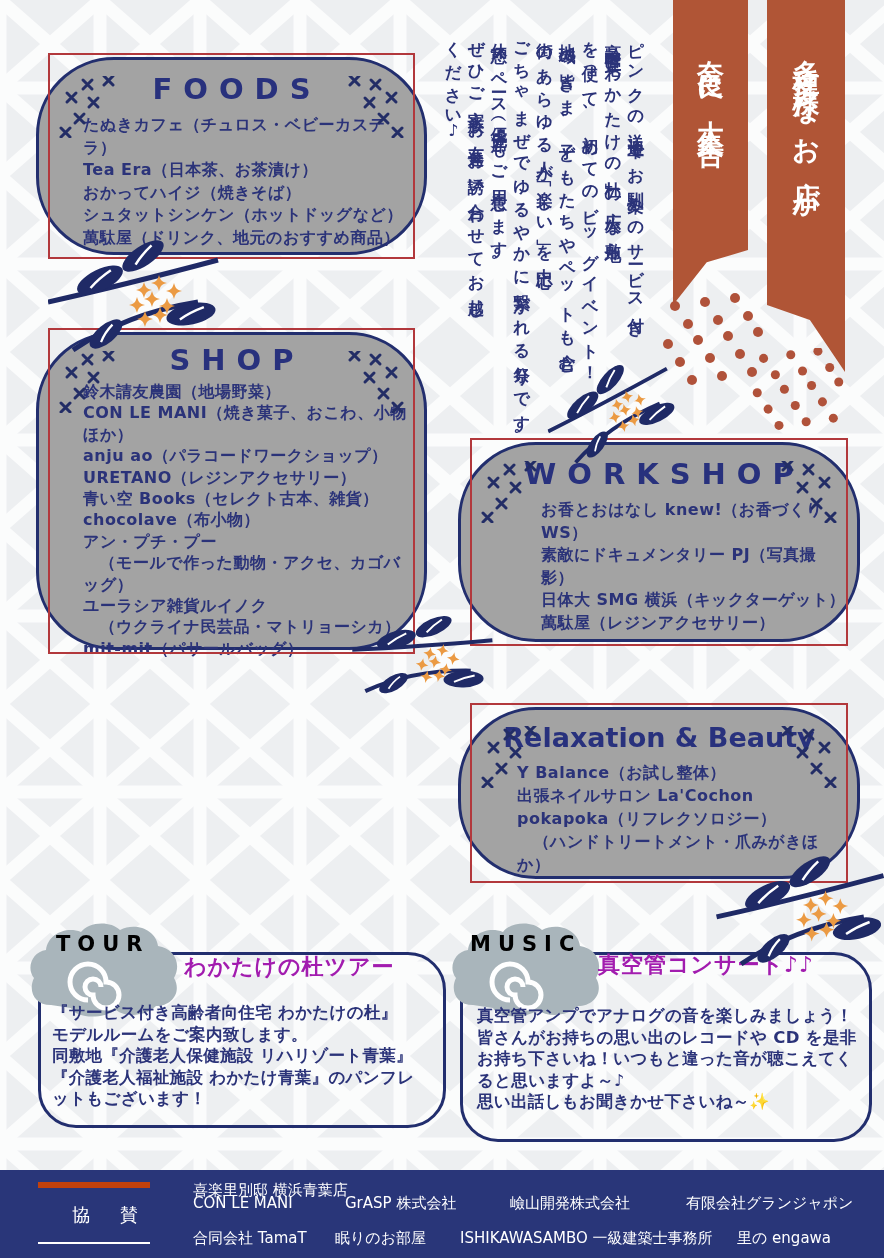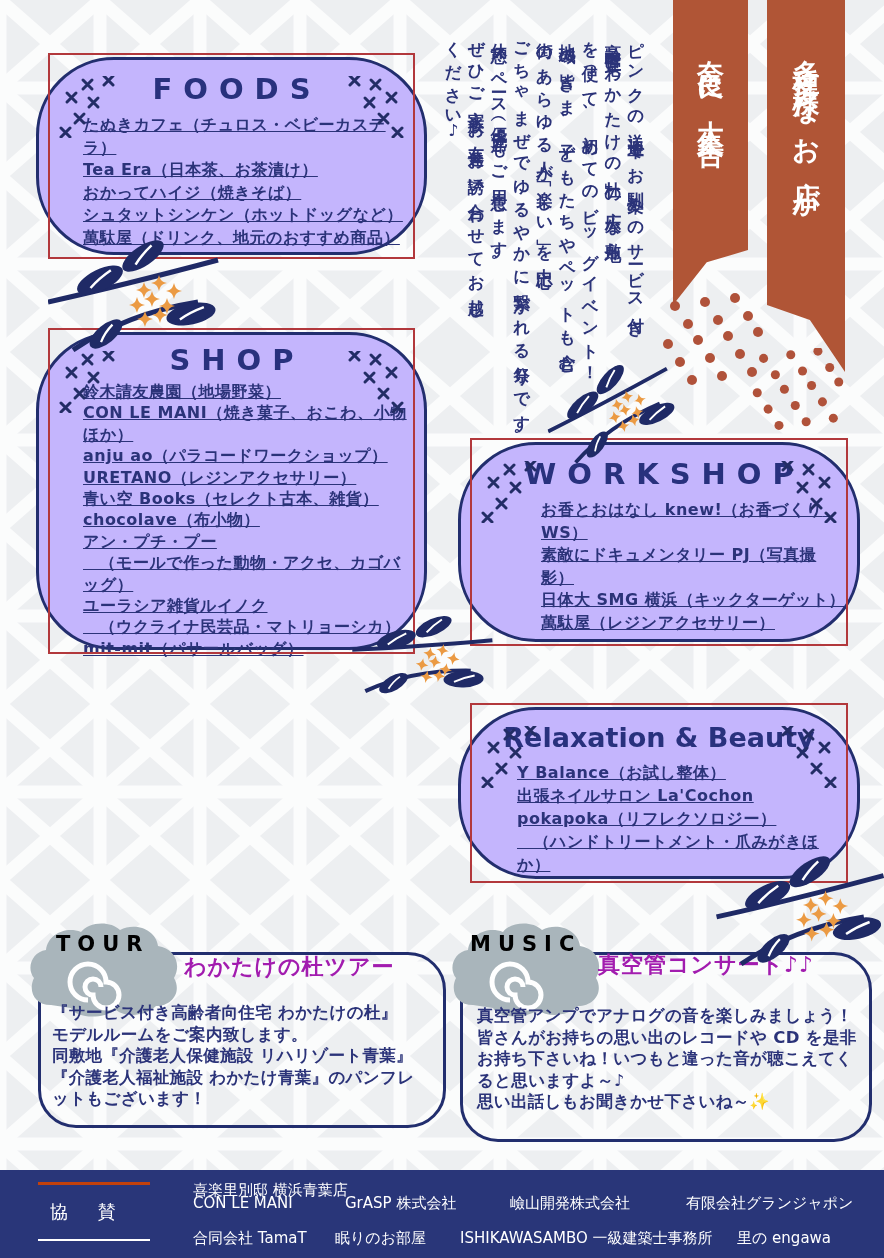--- a/index.html
+++ b/index.html
@@ -1,28 +1,28 @@
 <!DOCTYPE html>
 <html><head>
 <meta charset="utf-8">
 <style>
   html,body{margin:0;padding:0;}
   .page{position:relative;width:884px;height:1258px;background:#edeff1;overflow:hidden;
         font-family:"DejaVu Sans",sans-serif;color:#2b3379;}
   .bg-pattern{position:absolute;inset:0;z-index:0;}
 
   
-  .fancy{position:absolute;background:#c4b5fd;border:3.5px solid #222e6e;border-radius:78px;z-index:3;}
+  .fancy{position:absolute;background:#a3a3a3;border:3.5px solid #222e6e;border-radius:78px;z-index:3;}
   .fancy .red-rect{position:absolute;inset:-7px 9px;border:2.5px solid #b2383c;pointer-events:none;}
   .boxtitle{margin:12px 0 8px;text-align:center;font-size:29px;font-weight:bold;
             letter-spacing:11px;text-indent:11px;color:#28317d;}
   .boxtitle.tight{letter-spacing:0;text-indent:0;font-size:27px;}
   .items{padding-left:44px;padding-right:10px;font-size:16px;font-weight:600;
          line-height:22.5px;letter-spacing:.5px;}
-  .items .li{white-space:pre-wrap;text-decoration:underline;}
+  .items .li{white-space:pre-wrap;}
   .spark{position:absolute;top:16px;width:58px;height:62px;}
   .spark.sl{left:20px;}
   .spark.sr{right:20px;transform:scaleX(-1);}
 
   
   .ribbon{position:absolute;top:0;background:#b05536;z-index:4;display:flex;justify-content:center;}
   .ribbon span{writing-mode:vertical-rl;color:#fff;font-size:27px;font-weight:600;
                letter-spacing:10px;padding-top:38px;}
   .ribbon-a{left:767px;width:78px;height:372px;
             clip-path:polygon(0 0,100% 0,100% 100%,55% 86%,0 82%);}
@@ -40,22 +40,22 @@
   .cloud-label{position:absolute;z-index:4;color:#000000;font-weight:bold;font-size:21px;letter-spacing:7px;}
   .sec-title{position:absolute;z-index:4;font-weight:bold;color:#a21caf;font-size:22px;letter-spacing:1px;}
   .sec-body{position:absolute;z-index:4;font-size:16.5px;line-height:21.5px;font-weight:700;
             white-space:pre-line;letter-spacing:.3px;color:#2b3379;}
 
   
   .branch,.dots{position:absolute;z-index:5;}
 
   
   .footer{position:absolute;left:0;top:1170px;width:884px;height:88px;background:#293679;z-index:6;color:#fff;}
-  .sponsor-label{position:absolute;left:38px;top:12px;width:112px;text-align:left;
-                 border-top:3px solid #c2410c;border-bottom:2px solid #fff;padding:15px 0;
+  .sponsor-label{position:absolute;left:38px;top:12px;width:112px;text-align:right;
+                 border-top:6px solid #c2410c;border-bottom:2px solid #fff;padding:15px 0;
                  font-size:18px;letter-spacing:12px;text-indent:12px;}
   .sp-row{position:absolute;left:193px;display:grid;font-size:15px;white-space:nowrap;}
   .sp-row1{top:11px;grid-template-columns:auto;}
   .sp-row2{top:24px;grid-template-columns:152px 165px 176px auto;}
   .sp-row3{top:59px;grid-template-columns:142px 125px 277px auto;}
 </style>
 </head>
 <body>
 
 <div class="page">

